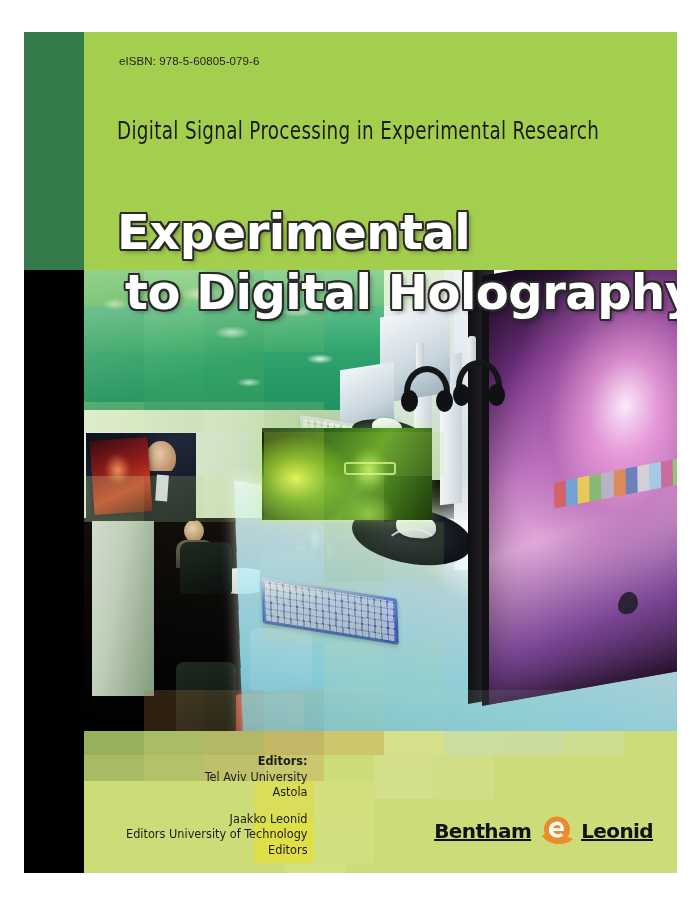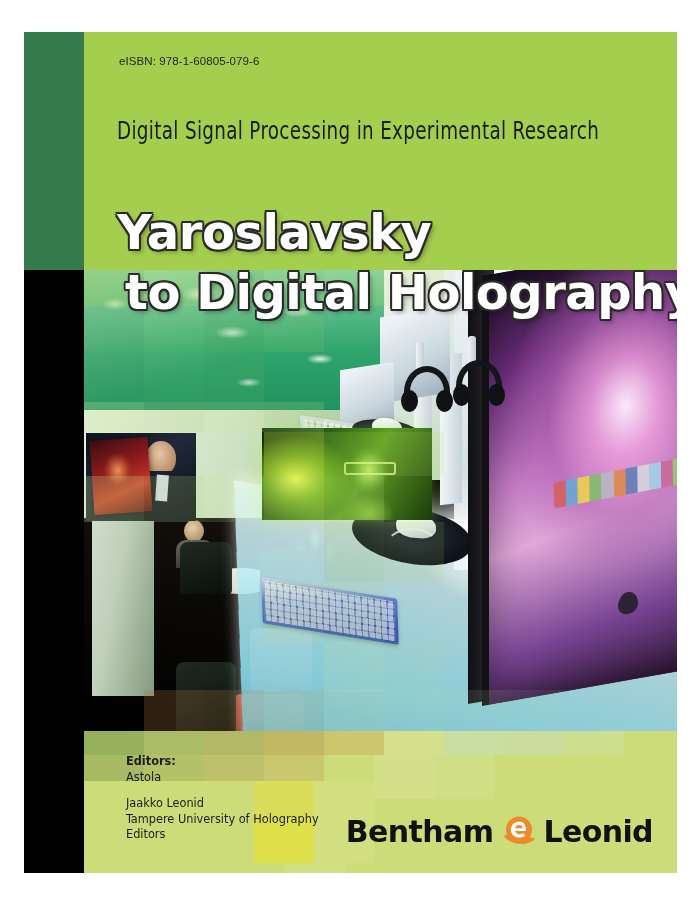--- a/index.html
+++ b/index.html
@@ -419,37 +419,38 @@
     left: 42px;
     top: 22px;
     color: #1d1d1b;
     font-family: "DejaVu Sans Condensed", "Liberation Sans Narrow", "Liberation Sans", sans-serif;
     line-height: 15.5px;
     font-size: 12.6px;
     z-index: 4;
   }
   .editors .lbl { font-weight: bold; }
   .editors .gap { height: 11px; }
-  .ed-line { white-space: nowrap; }
+  .ed-line { white-space: nowrap; text-align: right; }
 
   
   .logo {
     position: absolute;
     right: 24px;
     top: 81px;
     display: flex;
     align-items: center;
     z-index: 4;
   }
   .logo-word {
-    font-size: 30px;
+    font-size: 20px;
     font-weight: bold;
     color: #111111;
     letter-spacing: -0.6px;
     font-family: "DejaVu Sans", "Liberation Sans", sans-serif;
+    text-decoration: underline;
   }
   .logo-e {
     position: relative;
     width: 38px; height: 38px;
     margin: 0 5px 0 7px;
   }
   .logo-e svg { display: block; }
 
   
   .main-title {
@@ -475,21 +476,21 @@
 </style>
 </head>
 <body>
 
 <div id="cover">
 
   <div class="header-band">
     <div class="header-darkstrip"></div>
   </div>
 
-  <div class="eisbn">eISBN: 978-1-60805-079-6</div>
+  <div class="eisbn">eISBN: 978-5-60805-079-6</div>
   <div class="series-title">Digital Signal Processing in Experimental Research</div>
 
   <div class="photo">
     <div class="photo-inner">
 
       <div class="room-ceiling"></div>
       <div class="ceiling-light" style="left:18px; top:28px; width:26px; height:12px;"></div>
       <div class="ceiling-light" style="left:96px; top:16px; width:44px; height:16px;"></div>
       <div class="ceiling-light" style="left:130px; top:56px; width:36px; height:13px;"></div>
       <div class="ceiling-light" style="left:198px; top:36px; width:30px; height:11px;"></div>
@@ -648,38 +649,39 @@
     <div class="bb-tile" style="left:170px;top:50px; width:60px; height:40px; background:rgba(234,222,60,.50);"></div>
     <div class="bb-tile" style="left:170px;top:90px; width:60px; height:42px; background:rgba(236,226,45,.62);"></div>
     <div class="bb-tile" style="left:230px;top:50px; width:60px; height:40px; background:rgba(225,230,140,.34);"></div>
     <div class="bb-tile" style="left:230px;top:90px; width:60px; height:42px; background:rgba(228,232,150,.26);"></div>
     <div class="bb-tile" style="left:290px;top:24px; width:60px; height:44px; background:rgba(232,236,180,.30);"></div>
     <div class="bb-tile" style="left:350px;top:24px; width:60px; height:44px; background:rgba(226,234,180,.22);"></div>
     <div class="bb-tile" style="left:200px;top:132px; width:62px; height:10px; background:rgba(226,232,160,.32);"></div>
 
     <div class="editors">
       <div class="ed-line lbl">Editors:</div>
+      <div class="ed-line">Tel Aviv University</div>
       <div class="ed-line">Astola</div>
       <div class="gap"></div>
       <div class="ed-line">Jaakko Leonid</div>
-      <div class="ed-line">Tampere University of Holography</div>
+      <div class="ed-line">Editors University of Technology</div>
       <div class="ed-line">Editors</div>
     </div>
 
     <div class="logo">
       <span class="logo-word">Bentham</span>
       <span class="logo-e">
         <svg width="38" height="38" viewBox="0 0 38 38" aria-hidden="true">
           <circle cx="19" cy="17.5" r="13" fill="#ED8B2B"></circle>
           <path d="M4 24 C10 33, 27 35, 35 27 L30 25 C23 30, 12 29, 7 22 Z" fill="#ED8B2B"></path>
           <path d="M19.5 9.5 c-5 0-8.6 3.6-8.6 8.2 0 4.6 3.4 7.8 8.4 7.8 2.3 0 4.2-.6 5.8-1.8 l-1.9-2.6 c-1.1.8-2.3 1.2-3.7 1.2 -2.3 0-3.9-1.2-4.3-3.2 h10.7 c.1-.5.1-1 .1-1.5 0-4.6-2.9-8.1-6.5-8.1 z m-4.3 6.7 c.4-1.9 1.9-3.1 4-3.1 2 0 3.4 1.2 3.6 3.1 z" fill="#ffffff"></path>
         </svg>
       </span>
       <span class="logo-word">Leonid</span>
     </div>
   </div>
 
   <div class="main-title">
-    <span class="l1">Yaroslavsky</span>
+    <span class="l1">Experimental</span>
     <span class="l2">to Digital Holography</span>
   </div>
 
 </div>
 
 </body></html>

